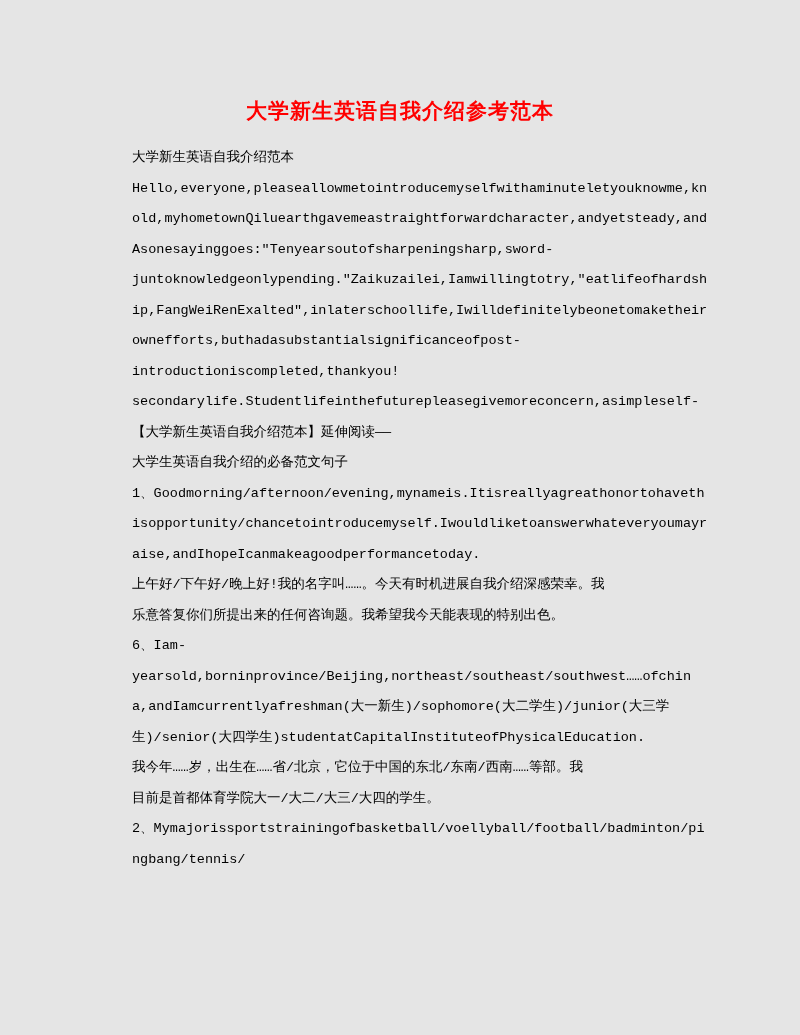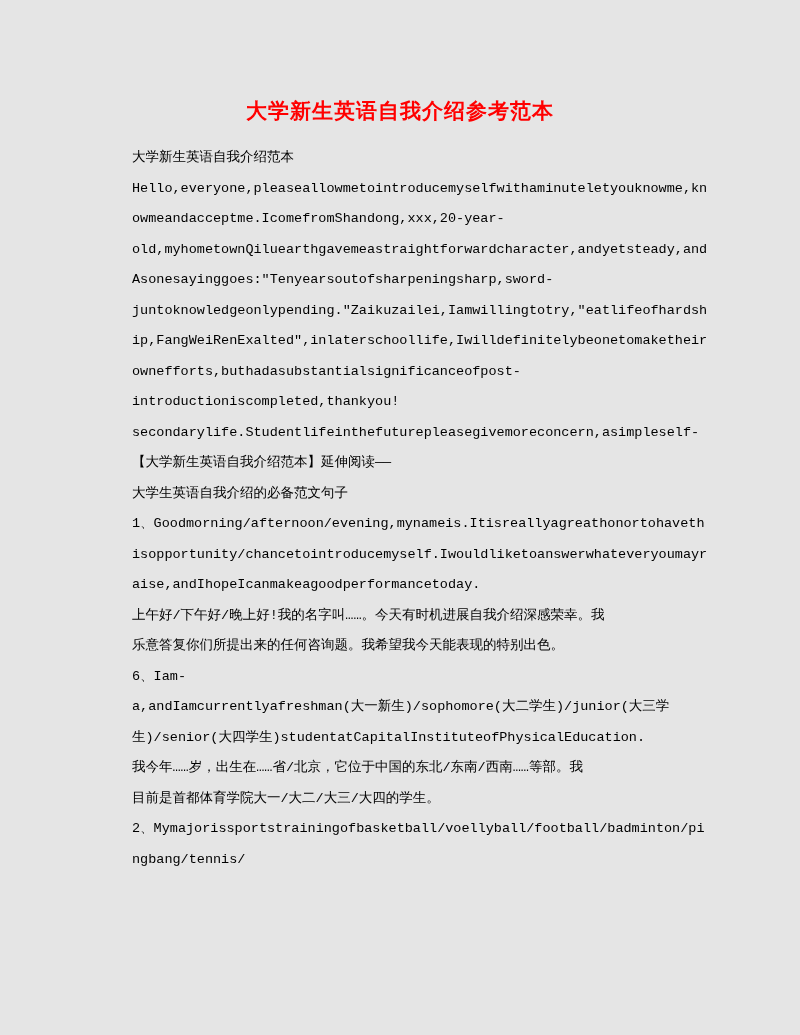--- a/index.html
+++ b/index.html
@@ -44,36 +44,36 @@
   }
 </style>
 </head>
 <body>
 
 <div class="page">
   <div class="doc-title">大学新生英语自我介绍参考范本</div>
   <div class="content">
     <div class="line">大学新生英语自我介绍范本</div>
     <div class="line">Hello,everyone,pleaseallowmetointroducemyselfwithaminuteletyouknowme,kn</div>
-    <div class="line">owmeandacceptme.IcomefromShandong,xxx,20-year-</div>
     <div class="line">old,myhometownQiluearthgavemeastraightforwardcharacter,andyetsteady,and</div>
     <div class="line">Asonesayinggoes:"Tenyearsoutofsharpeningsharp,sword-</div>
     <div class="line">juntoknowledgeonlypending."Zaikuzailei,Iamwillingtotry,"eatlifeofhardsh</div>
     <div class="line">ip,FangWeiRenExalted",inlaterschoollife,Iwilldefinitelybeonetomaketheir</div>
     <div class="line">ownefforts,buthadasubstantialsignificanceofpost-</div>
     <div class="line">introductioniscompleted,thankyou!</div>
     <div class="line">secondarylife.Studentlifeinthefuturepleasegivemoreconcern,asimpleself-</div>
     <div class="line">【大学新生英语自我介绍范本】延伸阅读——</div>
     <div class="line">大学生英语自我介绍的必备范文句子</div>
     <div class="line">1、Goodmorning/afternoon/evening,mynameis.Itisreallyagreathonortohaveth</div>
     <div class="line">isopportunity/chancetointroducemyself.Iwouldliketoanswerwhateveryoumayr</div>
     <div class="line">aise,andIhopeIcanmakeagoodperformancetoday.</div>
     <div class="line">上午好/下午好/晚上好!我的名字叫……。今天有时机进展自我介绍深感荣幸。我</div>
     <div class="line">乐意答复你们所提出来的任何咨询题。我希望我今天能表现的特别出色。</div>
     <div class="line">6、Iam-</div>
+    <div class="line">yearsold,borninprovince/Beijing,northeast/southeast/southwest……ofchin</div>
     <div class="line">a,andIamcurrentlyafreshman(大一新生)/sophomore(大二学生)/junior(大三学</div>
     <div class="line">生)/senior(大四学生)studentatCapitalInstituteofPhysicalEducation.</div>
     <div class="line">我今年……岁，出生在……省/北京，它位于中国的东北/东南/西南……等部。我</div>
     <div class="line">目前是首都体育学院大一/大二/大三/大四的学生。</div>
     <div class="line">2、Mymajorissportstrainingofbasketball/voellyball/football/badminton/pi</div>
     <div class="line">ngbang/tennis/</div>
   </div>
 </div>
 
 </body></html>

